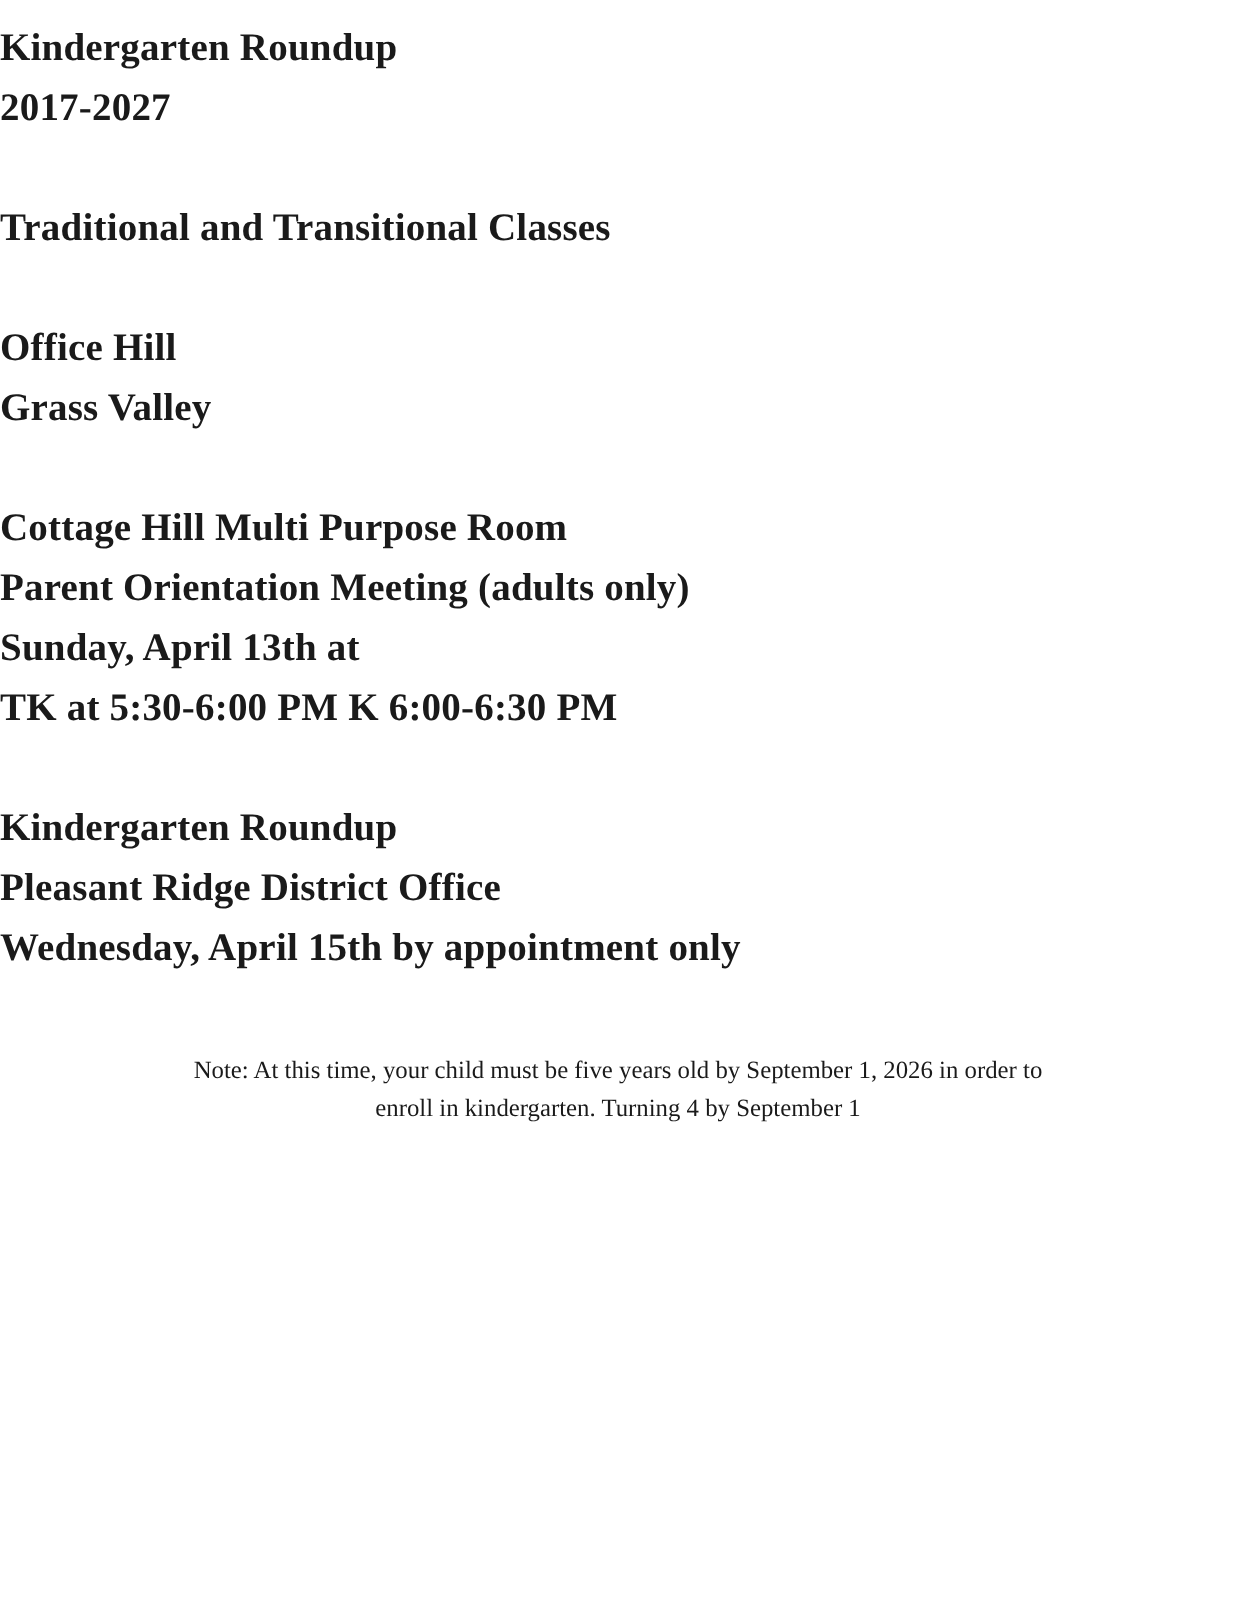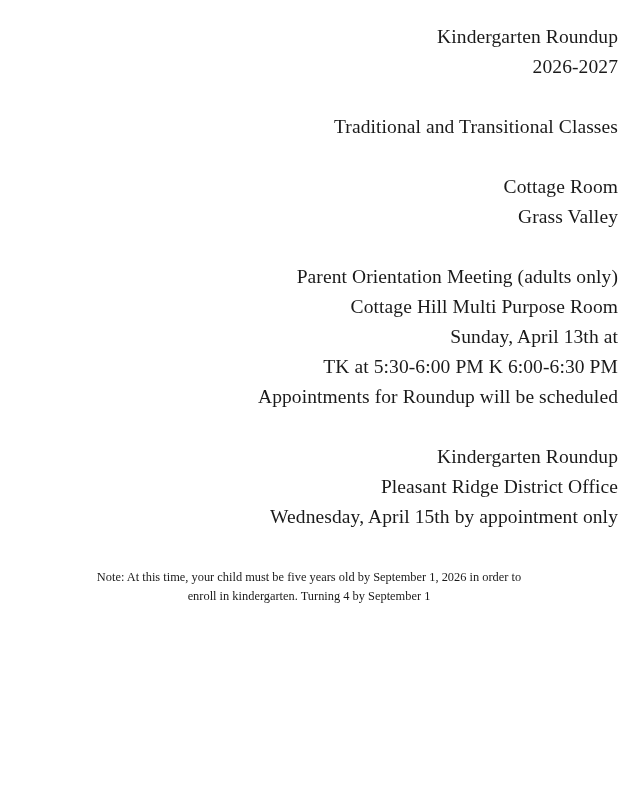--- a/index.html
+++ b/index.html
@@ -26,22 +26,23 @@
   .logo-wrap {
     position: relative;
     width: 330px;
     height: 150px;
     margin: 32px auto 0 auto;
   }
   .logo-svg { display: block; width: 330px; height: 150px; }
 
   
   .content {
-    margin-top: 22px;
-    text-align: right;
+    margin-top: 10px;
+    text-align: left;
+    font-weight: bold;
   }
   .line {
     font-size: 19.5px;
     line-height: 30px;
     letter-spacing: 0.1px;
   }
   .blank { height: 30px; }
 
   .note {
     margin-top: 36px;
@@ -52,32 +53,31 @@
   }
 </style>
 </head>
 <body>
 
 <div class="page">
 
 
   <div class="content">
     <div class="line">Kindergarten Roundup</div>
-    <div class="line">2026-2027</div>
+    <div class="line">2017-2027</div>
     <div class="blank"></div>
     <div class="line">Traditional and Transitional Classes</div>
     <div class="blank"></div>
-    <div class="line">Cottage Room</div>
+    <div class="line">Office Hill</div>
     <div class="line">Grass Valley</div>
     <div class="blank"></div>
+    <div class="line">Cottage Hill Multi Purpose Room</div>
     <div class="line">Parent Orientation Meeting (adults only)</div>
-    <div class="line">Cottage Hill Multi Purpose Room</div>
     <div class="line">Sunday, April 13th at</div>
     <div class="line">TK at 5:30-6:00 PM     K 6:00-6:30 PM</div>
-    <div class="line">Appointments for Roundup will be scheduled</div>
     <div class="blank"></div>
     <div class="line">Kindergarten Roundup</div>
     <div class="line">Pleasant Ridge District Office</div>
     <div class="line">Wednesday, April 15th by appointment only</div>
   </div>
 
   <div class="note">
     <span>Note: At this time, your child must be five years old by September 1, 2026 in order to enroll in kindergarten. Turning 4 by September 1</span>
   </div>
 

